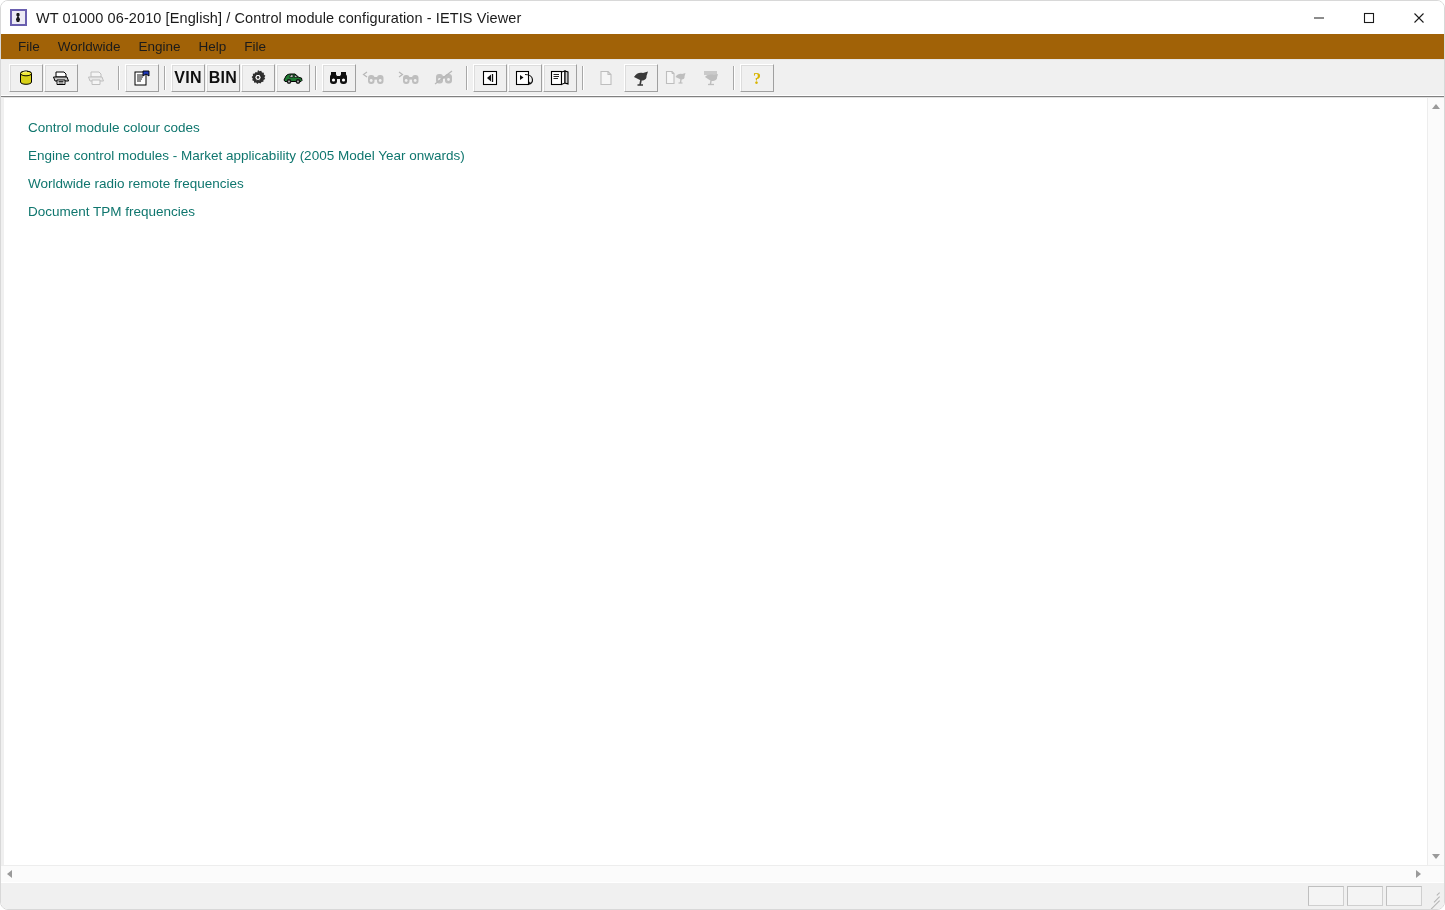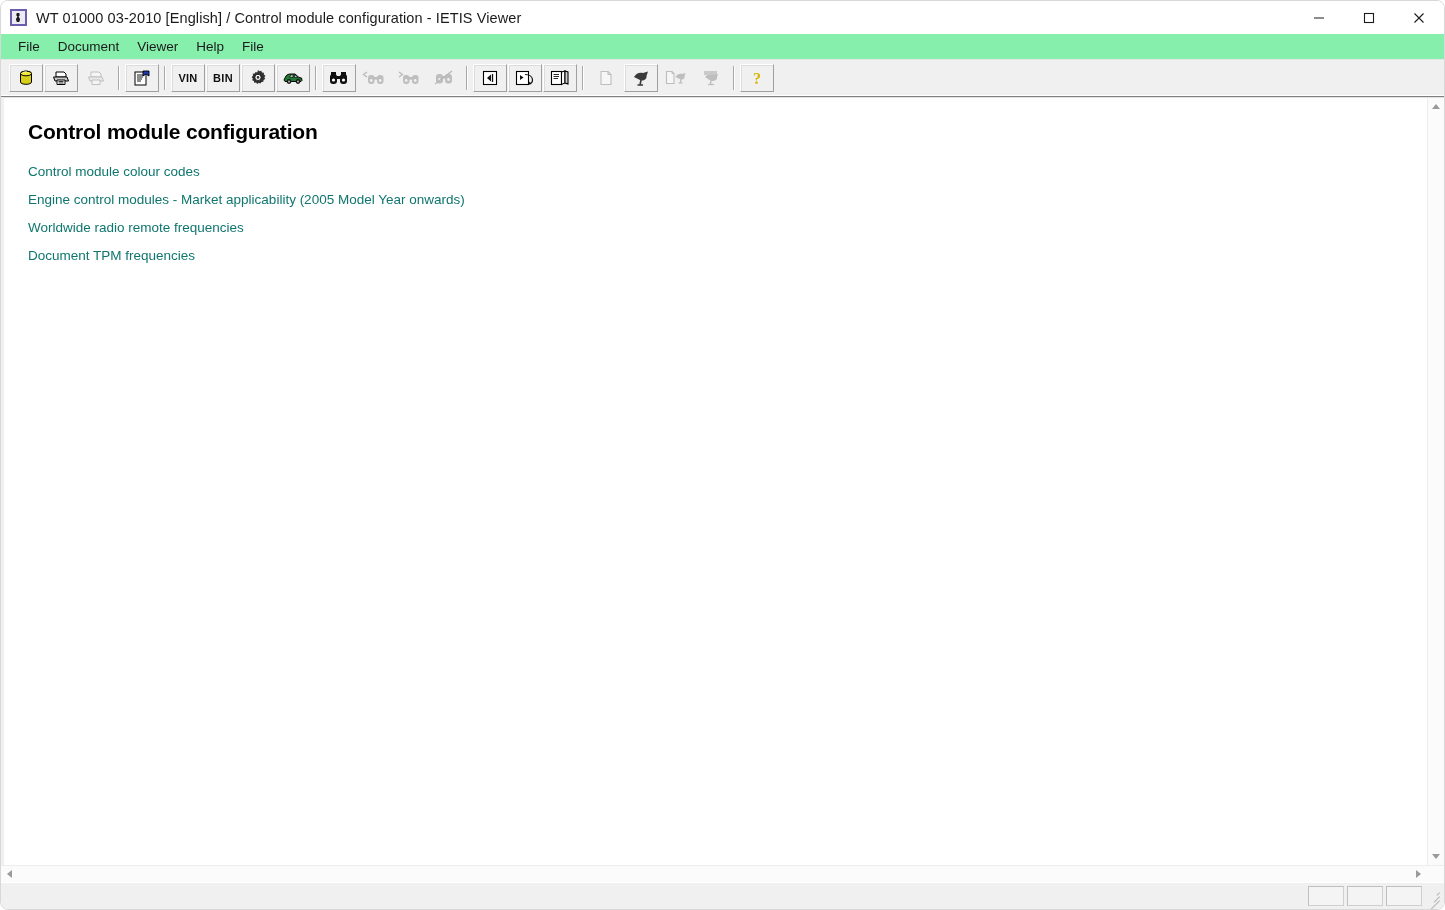--- a/index.html
+++ b/index.html
@@ -68,21 +68,21 @@
     align-items: center;
     justify-content: center;
     cursor: default;
   }
   .win-btn svg { display: block; }
 
   
   .menubar {
     height: 25px;
     min-height: 25px;
-    background: #86efac;
+    background: #a16207;
     display: flex;
     align-items: center;
     padding-left: 8px;
     border-bottom: 1px solid #e6e6e6;
     user-select: none;
   }
   .menu-item {
     font-size: 13.5px;
     color: #1b1b1b;
     padding: 3px 9px;
@@ -122,21 +122,21 @@
     box-shadow: 1px 1px 0 0 #dcdcdc inset;
   }
   .tb-sep {
     width: 2px; height: 24px;
     margin: 0 5px 0 4px;
     border-left: 1px solid #a8a8a8;
     border-right: 1px solid #ffffff;
     box-sizing: border-box;
   }
   .tb-label {
-    font-size: 11px;
+    font-size: 16px;
     font-weight: bold;
     color: #101010;
     letter-spacing: 0.3px;
   }
   .tb-btn svg { display: block; }
 
   
   .client {
     flex: 1 1 auto;
     display: flex;
@@ -260,21 +260,21 @@
     transform-origin: right bottom;
   }
 </style>
 </head>
 <body>
 
 <div class="window">
 
   <div class="titlebar">
     <div class="app-icon"></div>
-    <div class="title-text">WT 01000 03-2010 [English] / Control module configuration - IETIS Viewer</div>
+    <div class="title-text">WT 01000 06-2010 [English] / Control module configuration - IETIS Viewer</div>
     <div class="win-controls">
       <div class="win-btn">
         <svg width="12" height="12" viewBox="0 0 12 12">
             <path d="M1 6 H11" stroke="#1b1b1b" stroke-width="1.1" fill="none"></path>
           </svg>
       </div>
       <div class="win-btn">
         <svg width="12" height="12" viewBox="0 0 12 12">
             <rect x="1.5" y="1.5" width="9" height="9" stroke="#1b1b1b" stroke-width="1.1" fill="none"></rect>
           </svg>
@@ -282,22 +282,22 @@
       <div class="win-btn close">
         <svg width="12" height="12" viewBox="0 0 12 12">
             <path d="M1.5 1.5 L10.5 10.5 M10.5 1.5 L1.5 10.5" stroke="#1b1b1b" stroke-width="1.1" fill="none"></path>
           </svg>
       </div>
     </div>
   </div>
 
   <div class="menubar">
     <div class="menu-item">File</div>
-    <div class="menu-item">Document</div>
-    <div class="menu-item">Viewer</div>
+    <div class="menu-item">Worldwide</div>
+    <div class="menu-item">Engine</div>
     <div class="menu-item">Help</div>
     <div class="menu-item">File</div>
   </div>
 
   <div class="toolbar">
 
     <div class="tb-btn raised enabled">
       <span>
         <svg width="20" height="20" viewBox="0 0 20 20">
           <ellipse cx="10" cy="5.5" rx="5.5" ry="2.3" fill="#e8e020" stroke="#000" stroke-width="1"></ellipse>
@@ -505,21 +505,20 @@
       </span>
     </div>
 
   </div>
 
   <div class="client">
 
     <div class="doc-row">
 
       <div class="doc-area">
-        <h1 class="doc-title">Control module configuration</h1>
         <a class="doc-link">Control module colour codes</a>
         <a class="doc-link">Engine control modules - Market applicability (2005 Model Year onwards)</a>
         <a class="doc-link">Worldwide radio remote frequencies</a>
         <a class="doc-link">Document TPM frequencies</a>
       </div>
 
       <div class="vscroll">
         <div class="vs-arrow">
           <span class="tri tri-up"></span>
         </div>

